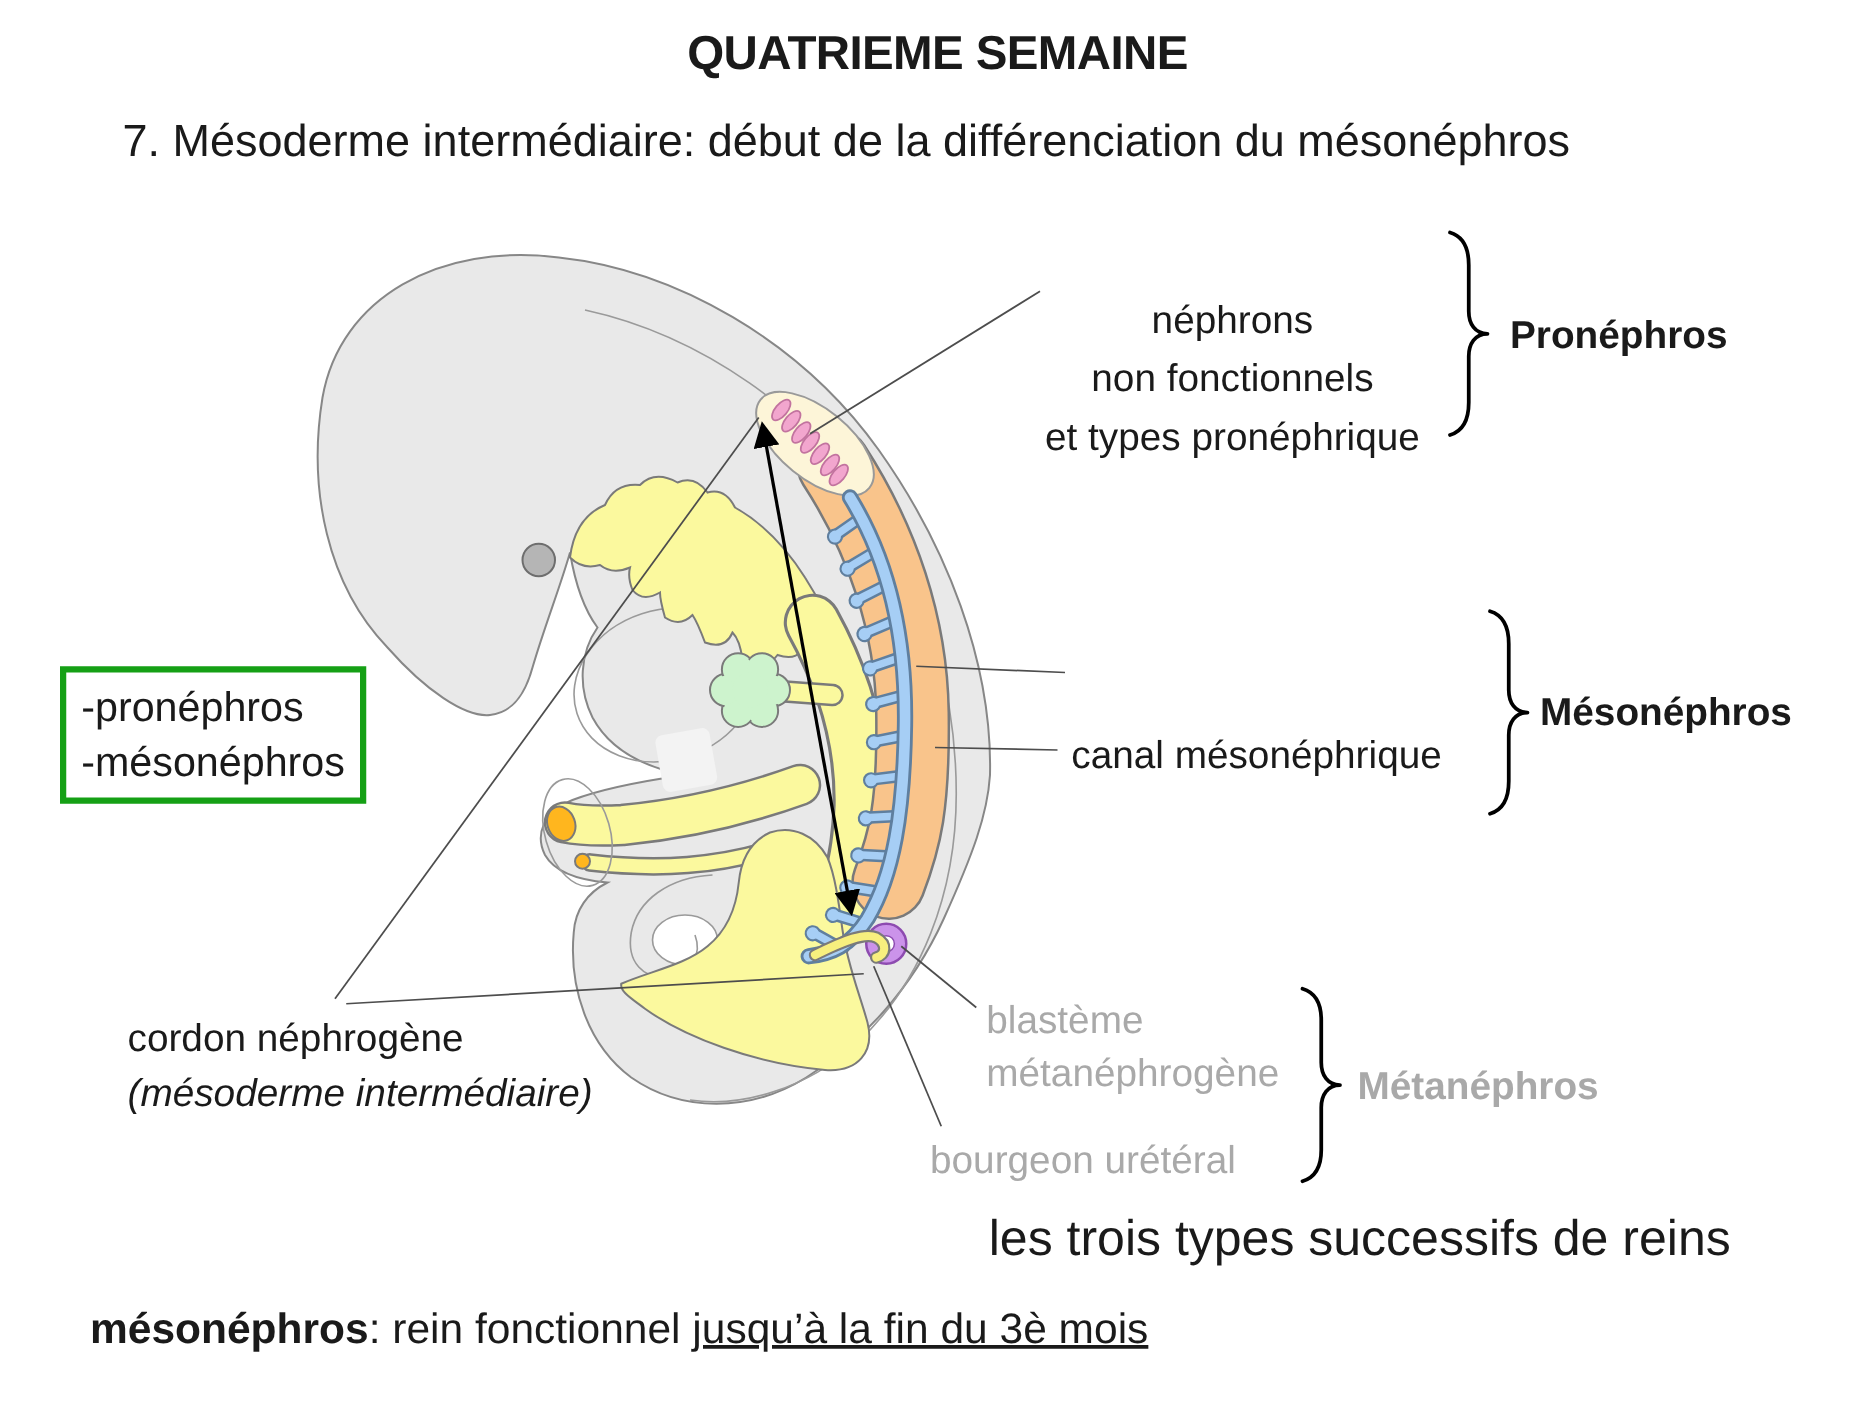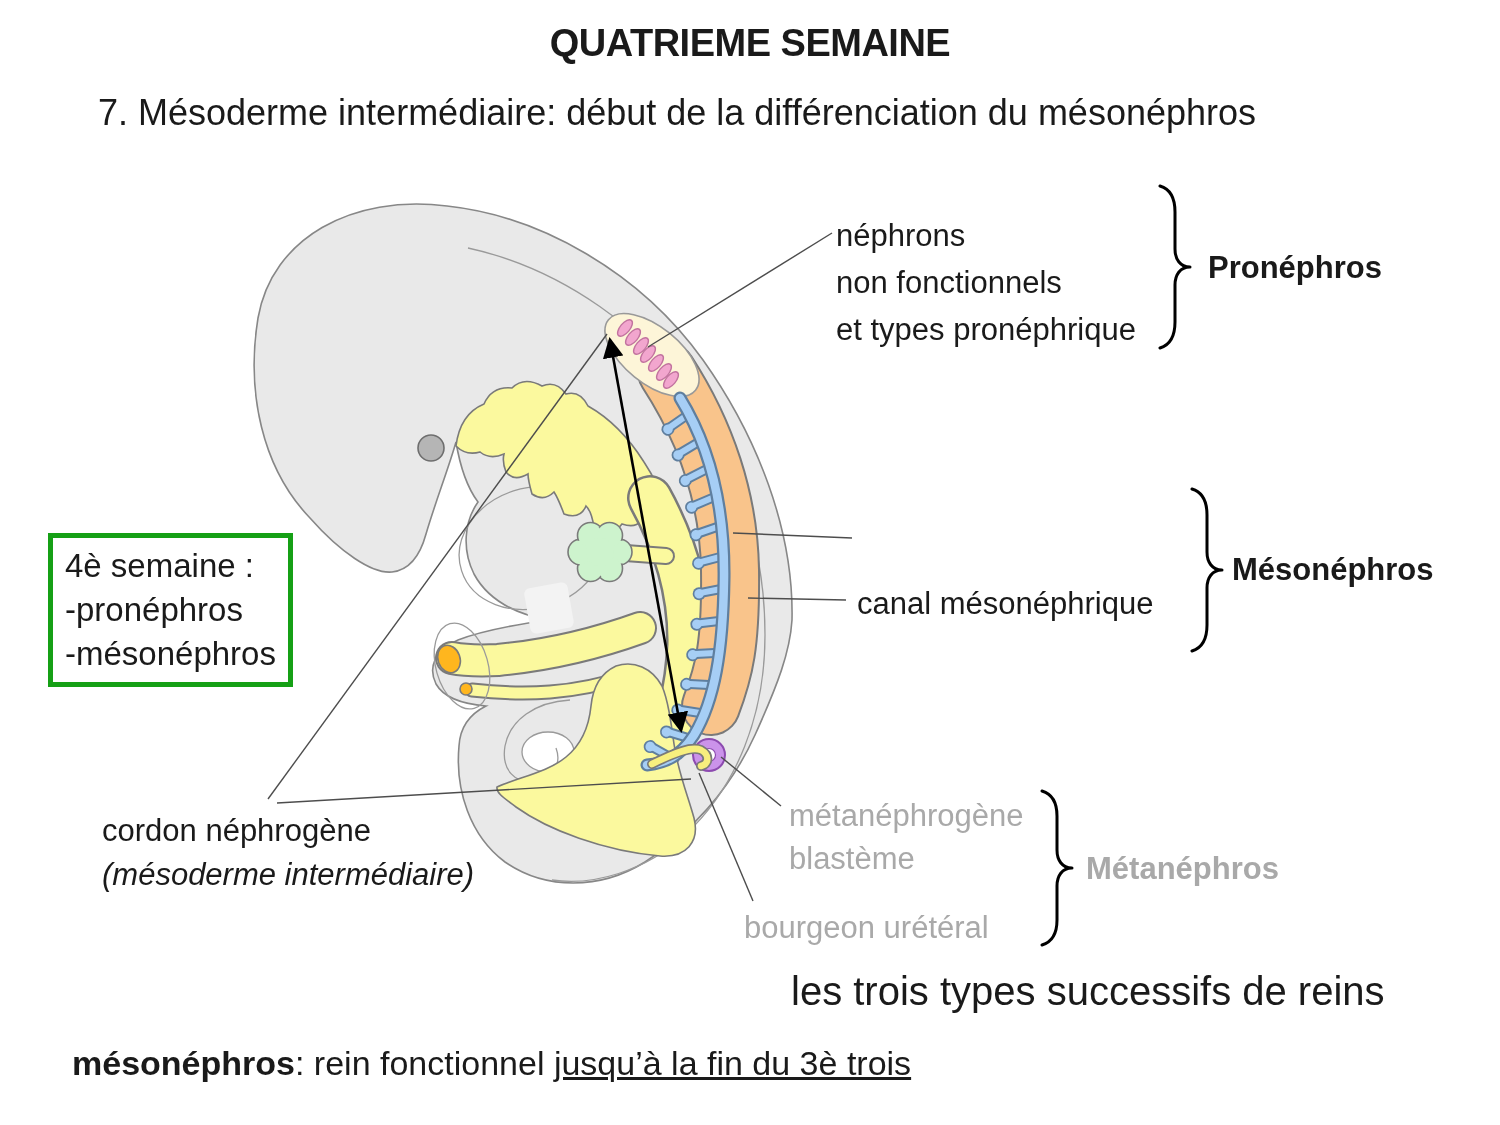--- a/index.html
+++ b/index.html
@@ -3,21 +3,21 @@
 <meta charset="utf-8">
 <style>
   html,body{margin:0;padding:0;background:#fff;}
   .slide{position:relative;width:1500px;height:1125px;background:#ffffff;overflow:hidden;
          font-family:"Liberation Sans",sans-serif;color:#1a1a1a;}
   .slide svg{position:absolute;left:0;top:0;}
   .abs{position:absolute;white-space:nowrap;}
   .title{left:0;top:22px;width:1500px;text-align:center;font-size:38px;font-weight:bold;letter-spacing:-0.5px;}
   .subtitle{left:98px;top:92px;font-size:36px;}
   .callout{font-size:31px;line-height:47px;}
-  .pron-block{left:836px;top:212px;}
+  .pron-block{left:836px;top:232px;text-align:center;}
   .brace-label{font-size:31px;font-weight:bold;}
   .pron-label{left:1208px;top:250px;}
   .neph-fonc{left:866px;top:519px;font-size:31px;}
   .canal-meso{left:857px;top:586px;font-size:31px;}
   .meso-label{left:1232px;top:552px;}
   .muted{color:var(--muted-label-gray,#a9a9a9);}
   .blast-block{left:789px;top:794px;font-size:31px;line-height:43px;}
   .bourgeon{left:744px;top:910px;font-size:31px;}
   .meta-label{left:1086px;top:851px;}
   .week-box{left:48px;top:533px;border:5px solid var(--accent-green,#15a015);
@@ -184,36 +184,35 @@
     <div>néphrons</div>
     <div>non fonctionnels</div>
     <div>et types pronéphrique</div>
   </div>
   <div class="abs brace-label pron-label">Pronéphros</div>
 
   <div class="abs canal-meso">canal mésonéphrique</div>
   <div class="abs brace-label meso-label">Mésonéphros</div>
 
   <div class="abs muted blast-block">
+    <div>blastème</div>
     <div>métanéphrogène</div>
-    <div>blastème</div>
   </div>
   <div class="abs muted bourgeon">bourgeon urétéral</div>
   <div class="abs muted brace-label meta-label">Métanéphros</div>
 
   <div class="abs week-box">
-    <div>4è semaine :</div>
     <div>-pronéphros</div>
     <div>-mésonéphros</div>
   </div>
 
   <div class="abs cordon">
     <div>cordon néphrogène</div>
     <div class="ital">(mésoderme intermédiaire)</div>
   </div>
 
   <div class="abs caption">les trois types successifs de reins</div>
 
   <div class="abs footer">
-    <span class="b">mésonéphros</span><span>: rein fonctionnel </span><span class="u">jusqu’à la fin du 3è trois</span>
+    <span class="b">mésonéphros</span><span>: rein fonctionnel </span><span class="u">jusqu’à la fin du 3è mois</span>
   </div>
 
 </div>
 
 </body></html>

